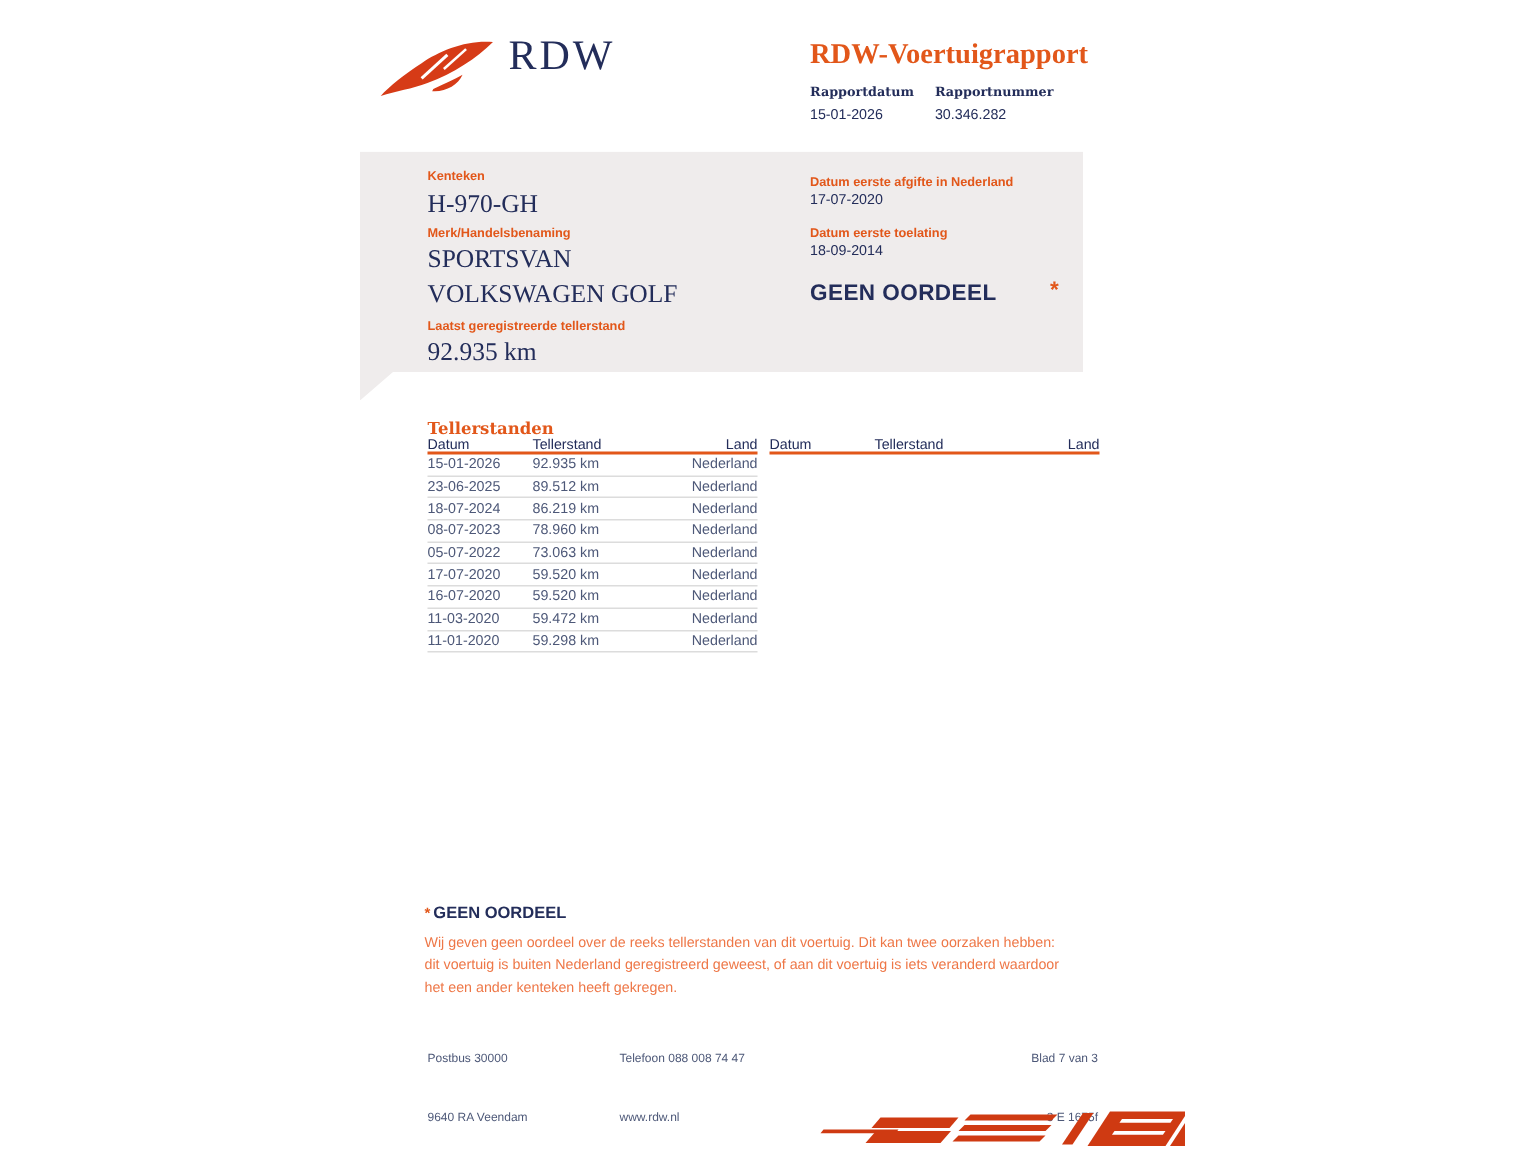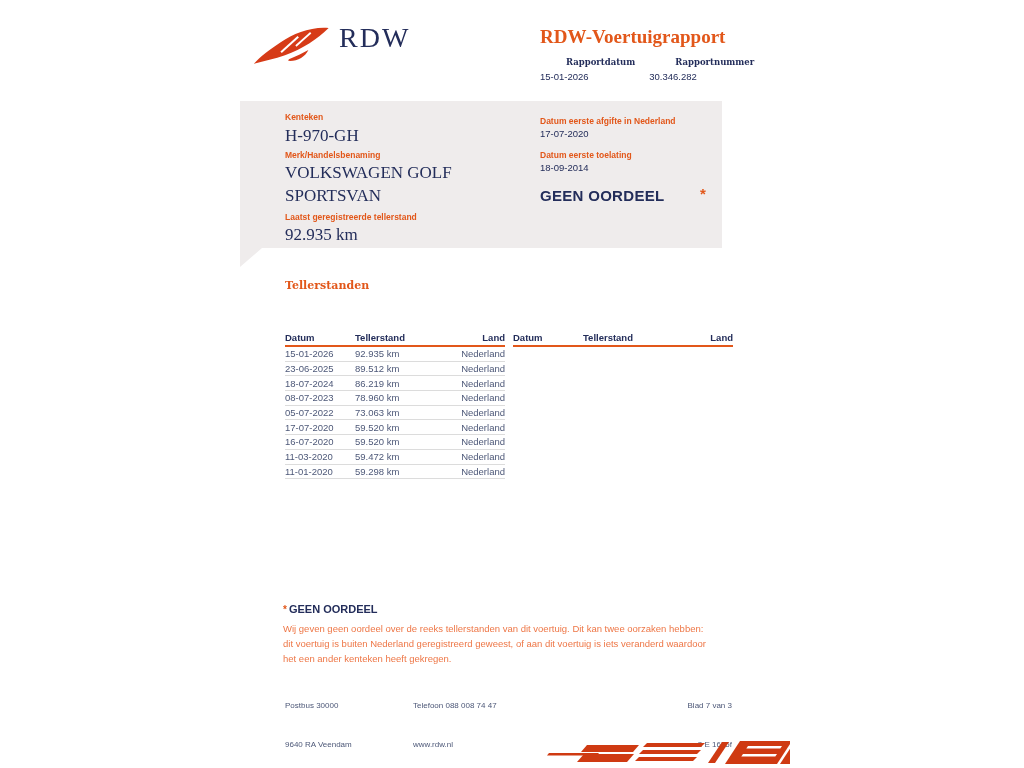--- a/index.html
+++ b/index.html
@@ -22,21 +22,21 @@
   }
   .doc-title {
     position: absolute; left: 540px; top: 26px;
     font-family: "Liberation Serif", serif;
     font-size: 19px; font-weight: bold; color: var(--orange);
   }
   .report-meta { position: absolute; left: 540px; top: 57px; display: flex; gap: 14px; }
   .meta-col { min-width: 58px; }
   .meta-label {
     font-family: "DejaVu Serif", serif;
-    font-size: 8.5px; font-weight: bold; color: var(--navy); white-space: nowrap; margin-left: 26px;
+    font-size: 8.5px; font-weight: bold; color: var(--navy); white-space: nowrap;
   }
   .meta-value { font-size: 9.5px; color: var(--navy); margin-top: 4px; }
 
   
   .summary-box {
     position: absolute; left: 240px; top: 101px; width: 482px; height: 166px;
     background: var(--box-bg, #efecec);
     clip-path: polygon(0 0, 100% 0, 100% 147px, 22px 147px, 0 100%);
   }
   .sum-left  { position: absolute; left: 45px;  top: 0; width: 250px; }
@@ -72,24 +72,24 @@
   
   .tables-title {
     position: absolute; left: 285px; top: 279px;
     font-family: "DejaVu Serif", serif;
     font-size: 11px; font-weight: bold; color: var(--orange);
   }
   .mtable { position: absolute; top: 291px; width: 220px; }
   .mtable-left  { left: 285px; }
   .mtable-right { left: 513px; }
   .thead {
-    display: flex; align-items: flex-end;
+    display: flex; align-items: flex-start;
     height: 12px; padding-bottom: 2px;
     border-bottom: 2px solid var(--orange);
-    font-size: 9.5px; font-weight: bold; color: var(--navy); margin-top: 44px;
+    font-size: 9.5px; font-weight: normal; color: var(--navy);
   }
   .trow {
     display: flex; align-items: center;
     height: 14.7px;
     border-bottom: 1px solid var(--row-line, #dcdcdc);
     font-size: 9.5px; color: var(--muted, #4d5878);
   }
   .c0 { width: 70px; }
   .c1 { flex: 1; }
   .c2 { margin-left: auto; text-align: right; }
@@ -140,22 +140,22 @@
       <div class="meta-value">30.346.282</div>
     </div>
   </div>
 
   <div class="summary-box">
     <div class="sum-left">
       <div class="field-label l-kenteken">Kenteken</div>
       <div class="field-value-lg v-kenteken">H-970-GH</div>
       <div class="field-label l-merk">Merk/Handelsbenaming</div>
       <div class="field-value-lg v-merk">
+        <div>SPORTSVAN</div>
         <div>VOLKSWAGEN GOLF</div>
-        <div>SPORTSVAN</div>
       </div>
       <div class="field-label l-teller">Laatst geregistreerde tellerstand</div>
       <div class="field-value-lg v-teller">92.935 km</div>
     </div>
     <div class="sum-right">
       <div class="field-label l-afgifte">Datum eerste afgifte in Nederland</div>
       <div class="field-value-sm v-afgifte">17-07-2020</div>
       <div class="field-label l-toelating">Datum eerste toelating</div>
       <div class="field-value-sm v-toelating">18-09-2014</div>
       <div class="v-oordeel">GEEN OORDEEL</div>

